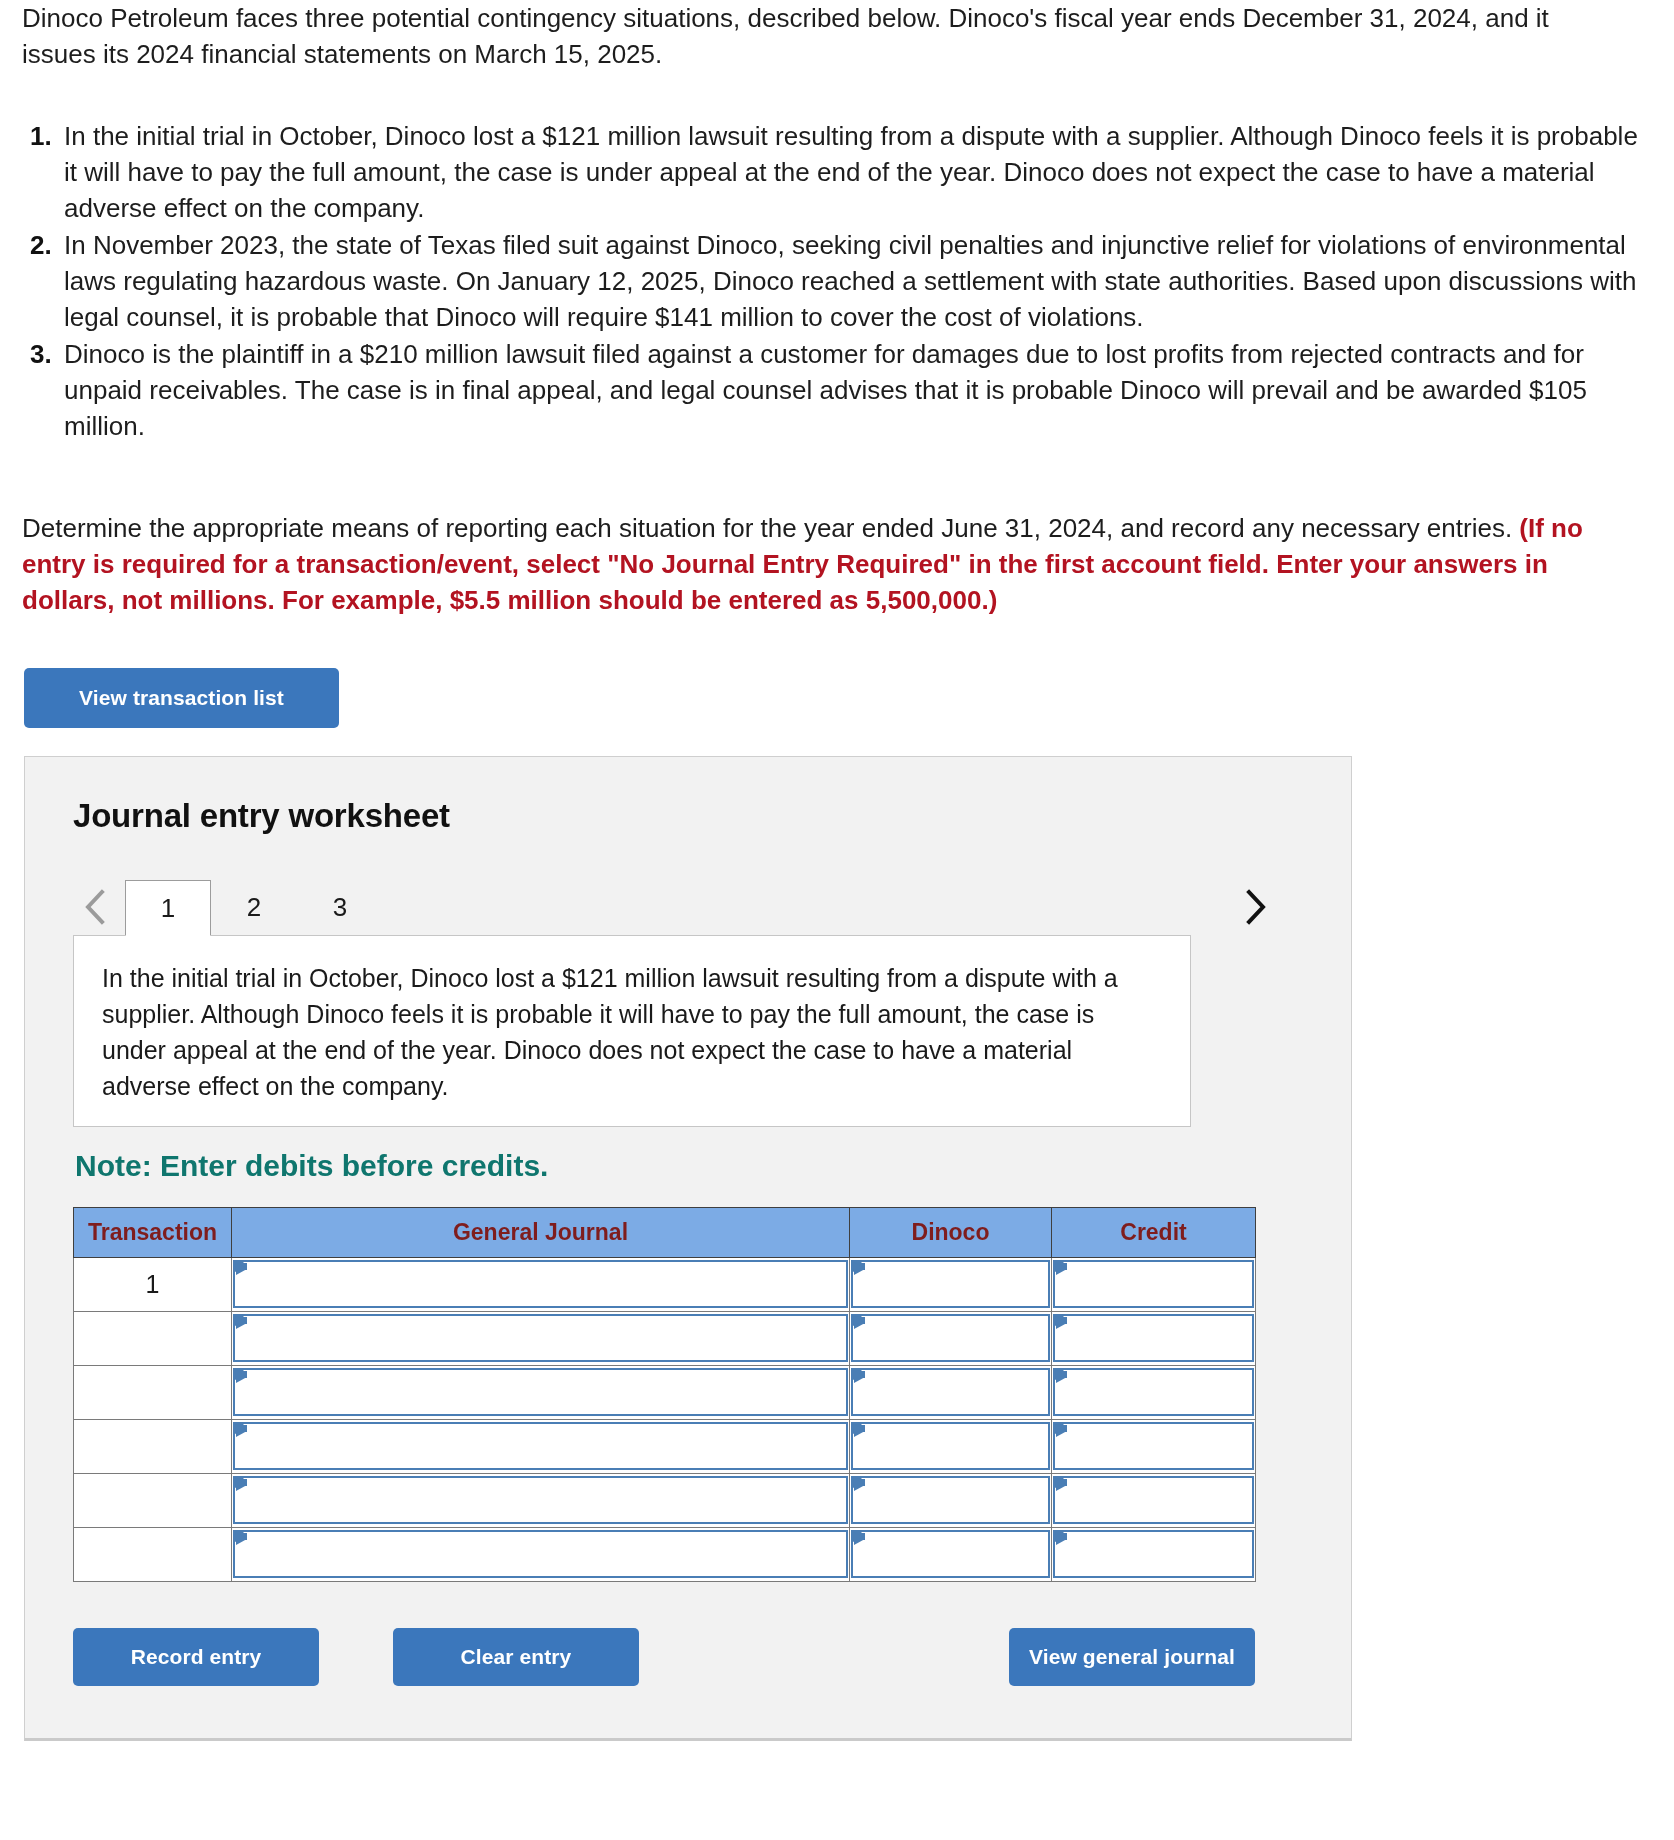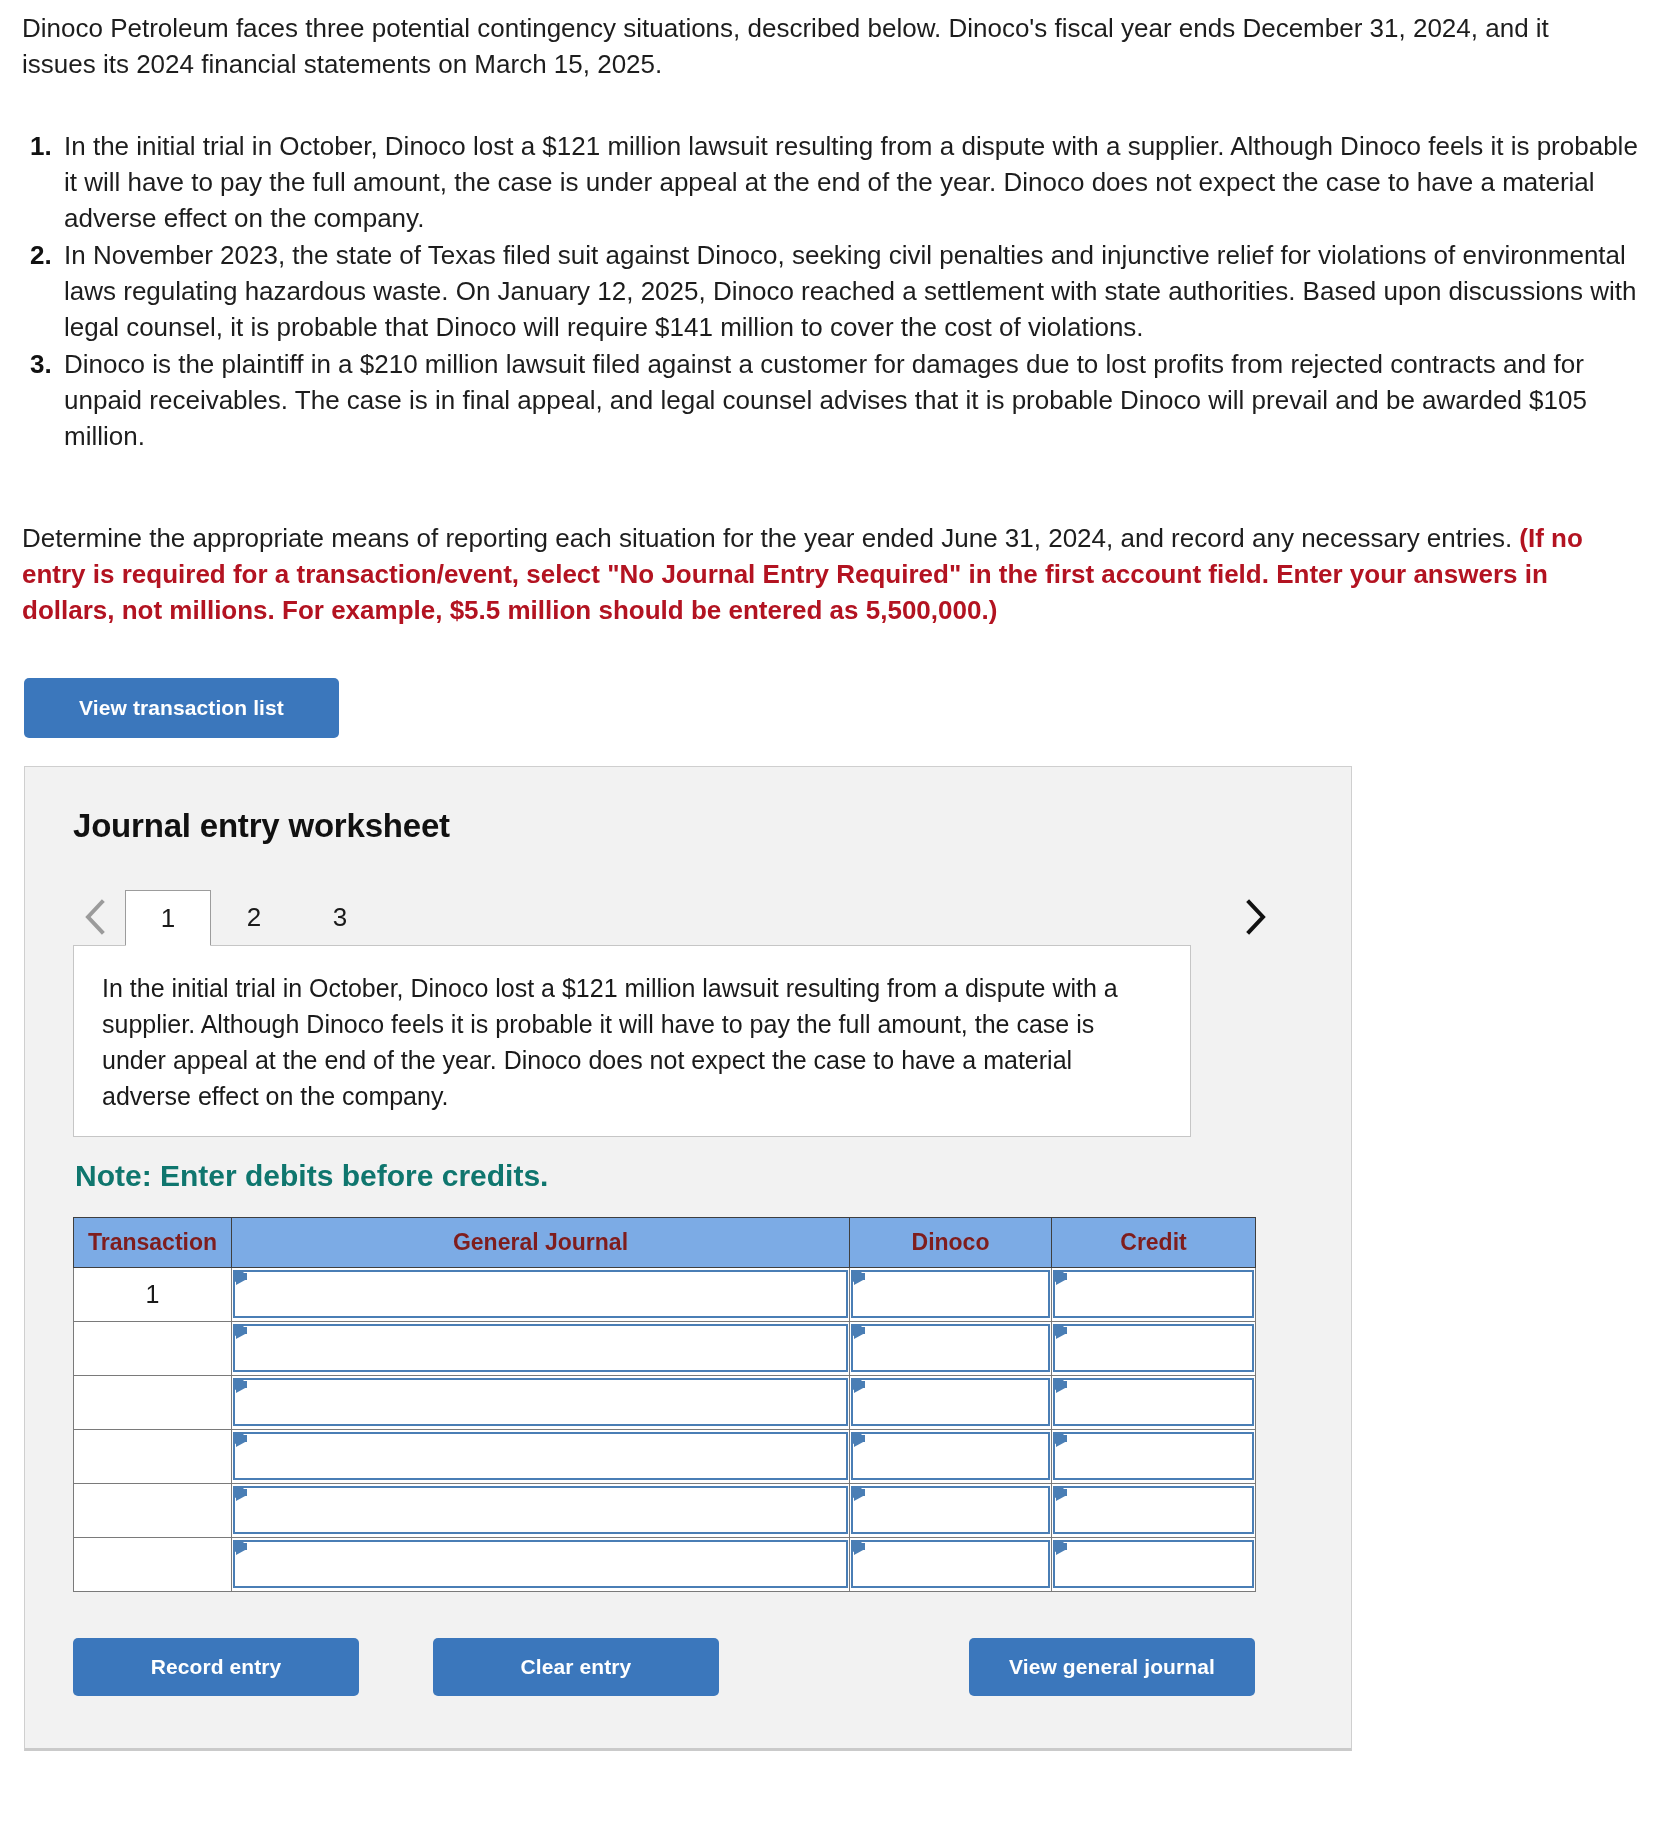--- a/index.html
+++ b/index.html
@@ -12,21 +12,21 @@
     width: 1674px;
     min-height: 1840px;
     font-family: "Liberation Sans", sans-serif;
     color: #1a1a1a;
     -webkit-font-smoothing: antialiased;
   }
 
   .page {
     position: relative;
     width: 1674px;
-    padding: 10px 22px 0 22px;
+    padding: 0 22px 0 22px;
   }
 
   
   .intro {
     font-size: 26px;
     line-height: 36px;
     color: #1d1d1d;
     max-width: 1530px;
     margin: 0 0 8px 0;
   }
@@ -285,21 +285,21 @@
 
   
   .panel-actions {
     margin-top: 46px;
     display: flex;
     align-items: flex-start;
     width: 1182px;
   }
   .btn-action {
     padding: 18px 10px 19px 10px;
-    width: 286px;
+    width: 246px;
   }
   .spacer-sm { width: 74px; }
   .spacer-flex { flex: 1 1 auto; }
 </style>
 </head>
 <body>
 
 <div class="page">
 
   <p class="intro">Dinoco Petroleum faces three potential contingency situations, described below. Dinoco's fiscal year ends December 31, 2024, and it issues its 2024 financial statements on March 15, 2025.</p>

